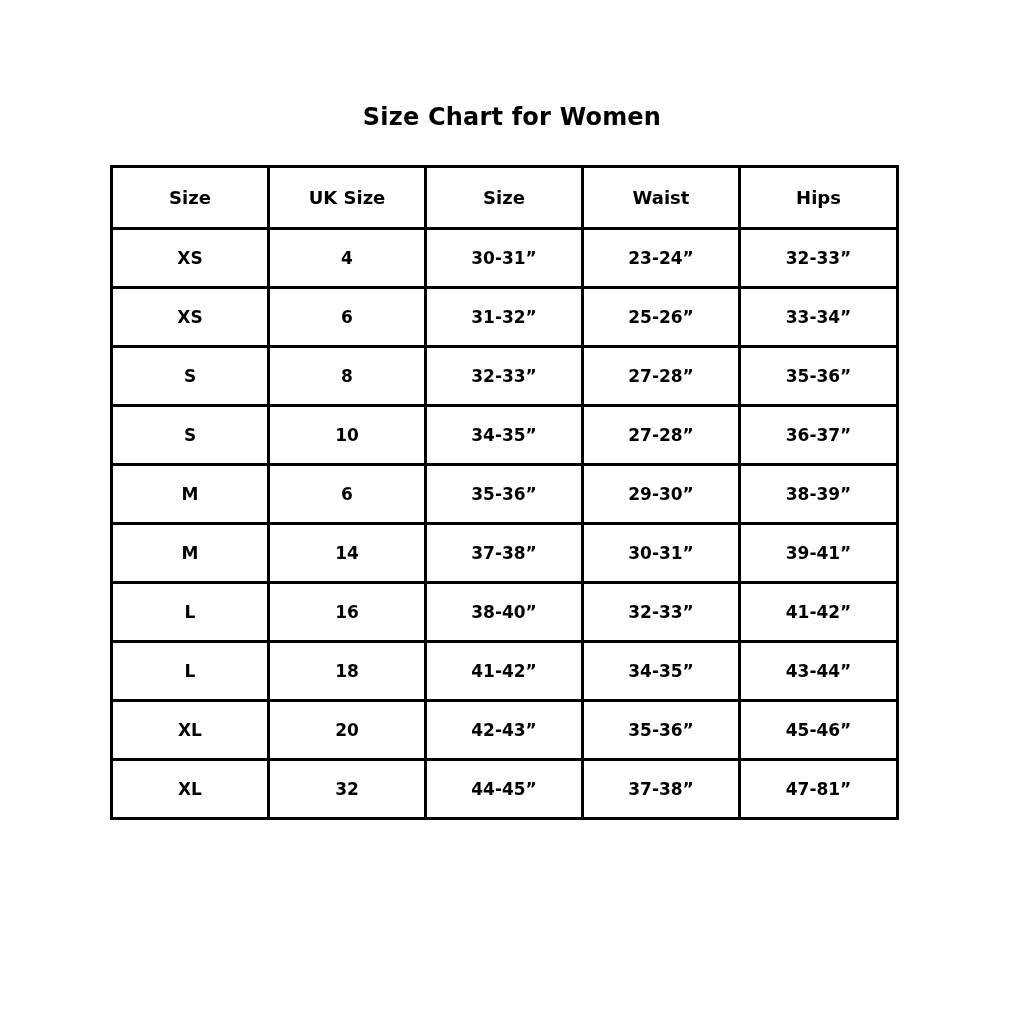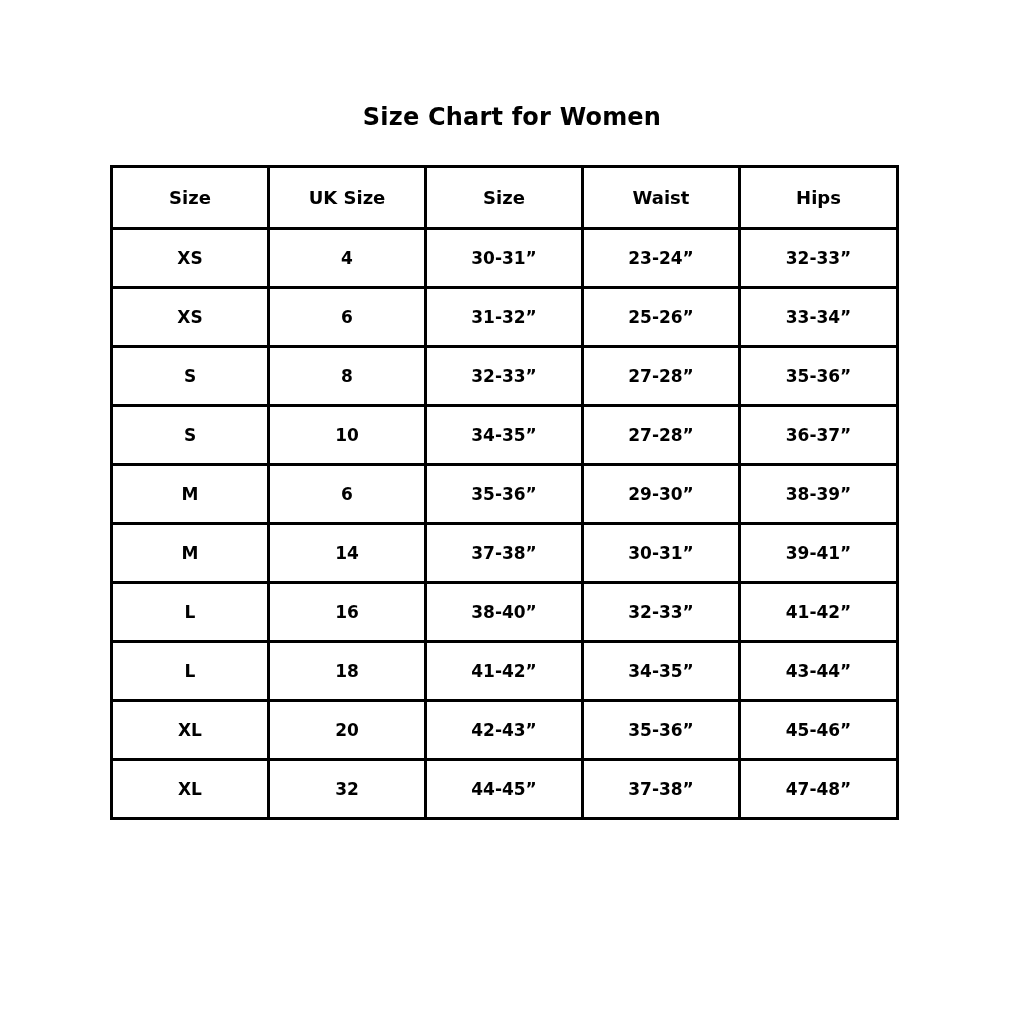--- a/index.html
+++ b/index.html
@@ -150,19 +150,19 @@
           <td>20</td>
           <td>42-43”</td>
           <td>35-36”</td>
           <td>45-46”</td>
         </tr>
         <tr>
           <td>XL</td>
           <td>32</td>
           <td>44-45”</td>
           <td>37-38”</td>
-          <td>47-48”</td>
+          <td>47-81”</td>
         </tr>
       </tbody>
     </table>
   </div>
 
 </div>
 
 </body></html>

